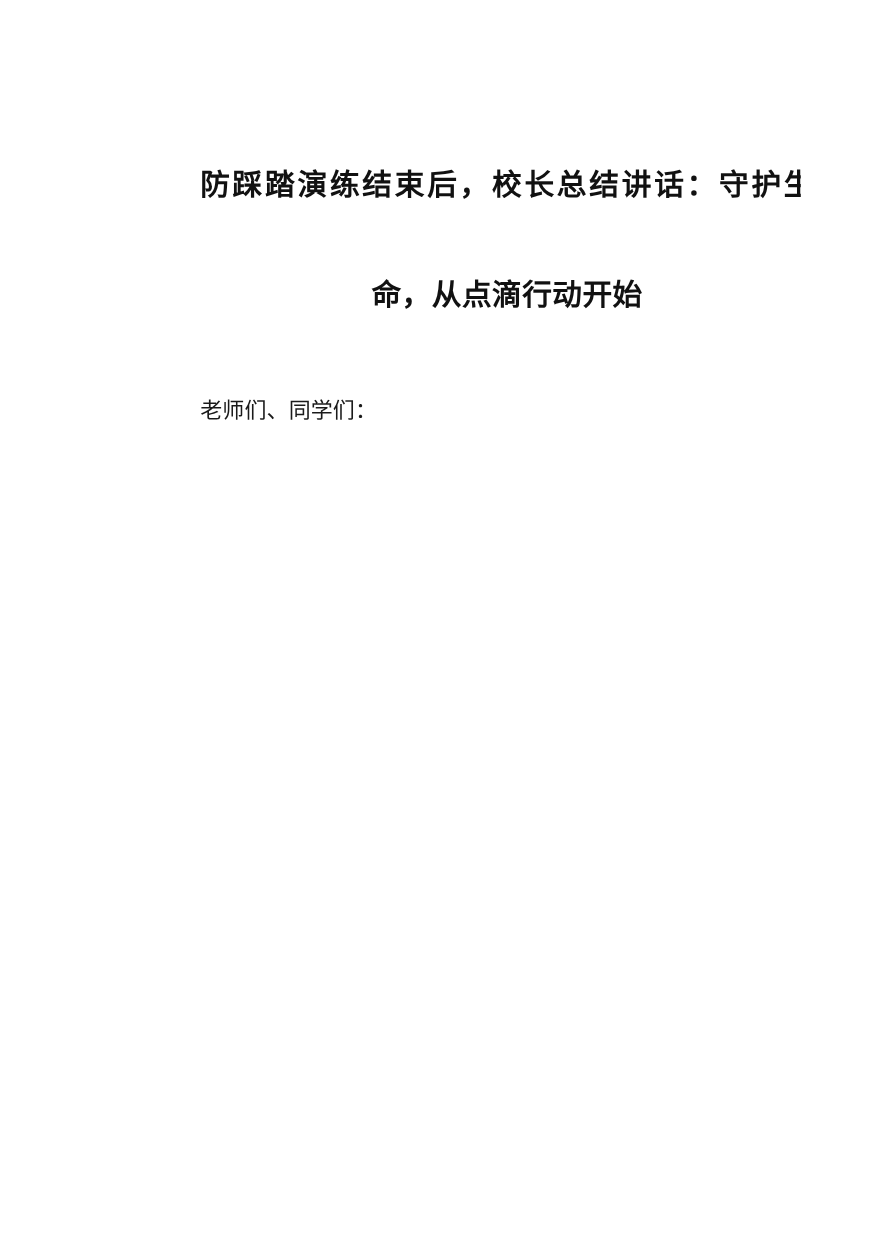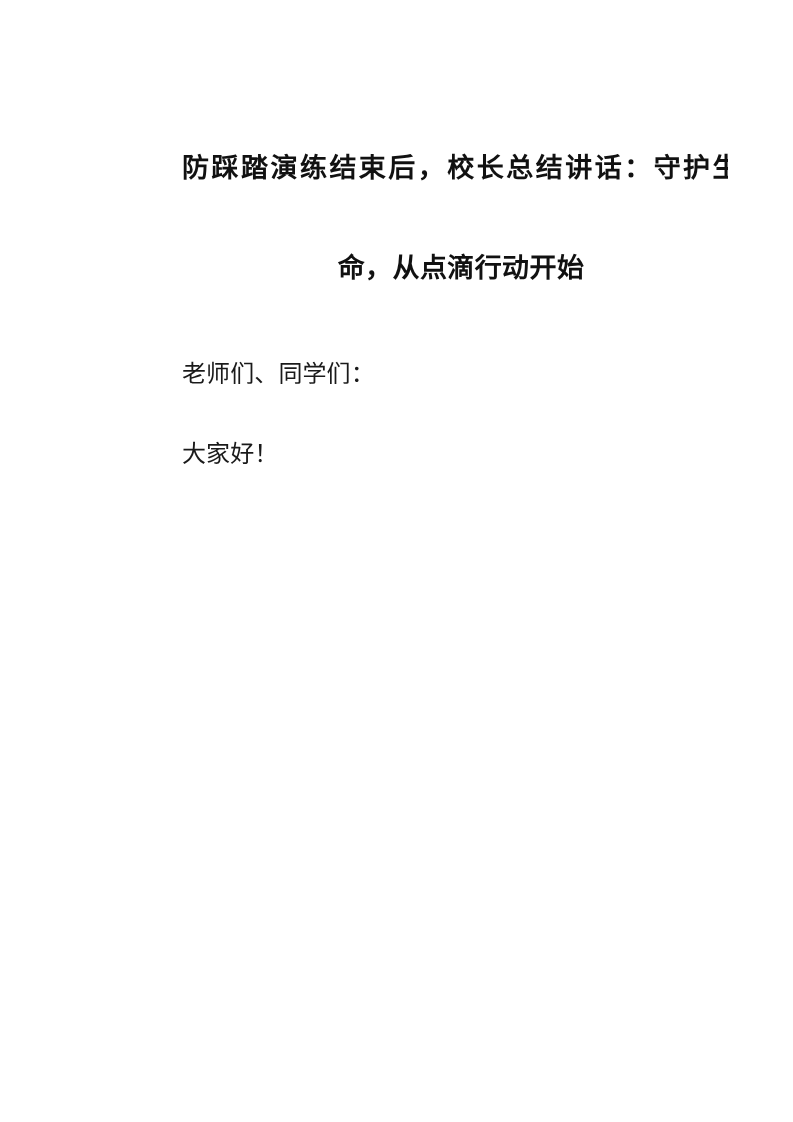--- a/index.html
+++ b/index.html
@@ -38,21 +38,21 @@
     letter-spacing: 0.4px;
     text-align: justify;
     text-align-last: center;
     text-justify: inter-character;
     color: #111111;
     word-break: break-all;
   }
   
   .para {
     margin: 0;
-    font-size: 24px;
+    font-size: 20px;
     font-weight: 400;
     line-height: 40px;
     letter-spacing: 0.1px;
     text-align: justify;
     text-align-last: left;
     text-justify: inter-ideograph;
     color: #1a1a1a;
     word-break: break-all;
   }
   .para.salutation {
@@ -73,18 +73,17 @@
 
 <div class="page">
   <div class="content">
 
     <h1 class="doc-title">
       <span>防踩踏演练结束后，校长总结讲话：守护生</span><span>命，从点滴行动开始</span>
     </h1>
 
     <p class="para salutation">老师们、同学们：</p>
 
-    <p class="para greeting">大家好！</p>
 
 
 
   </div>
 </div>
 
 </body></html>

